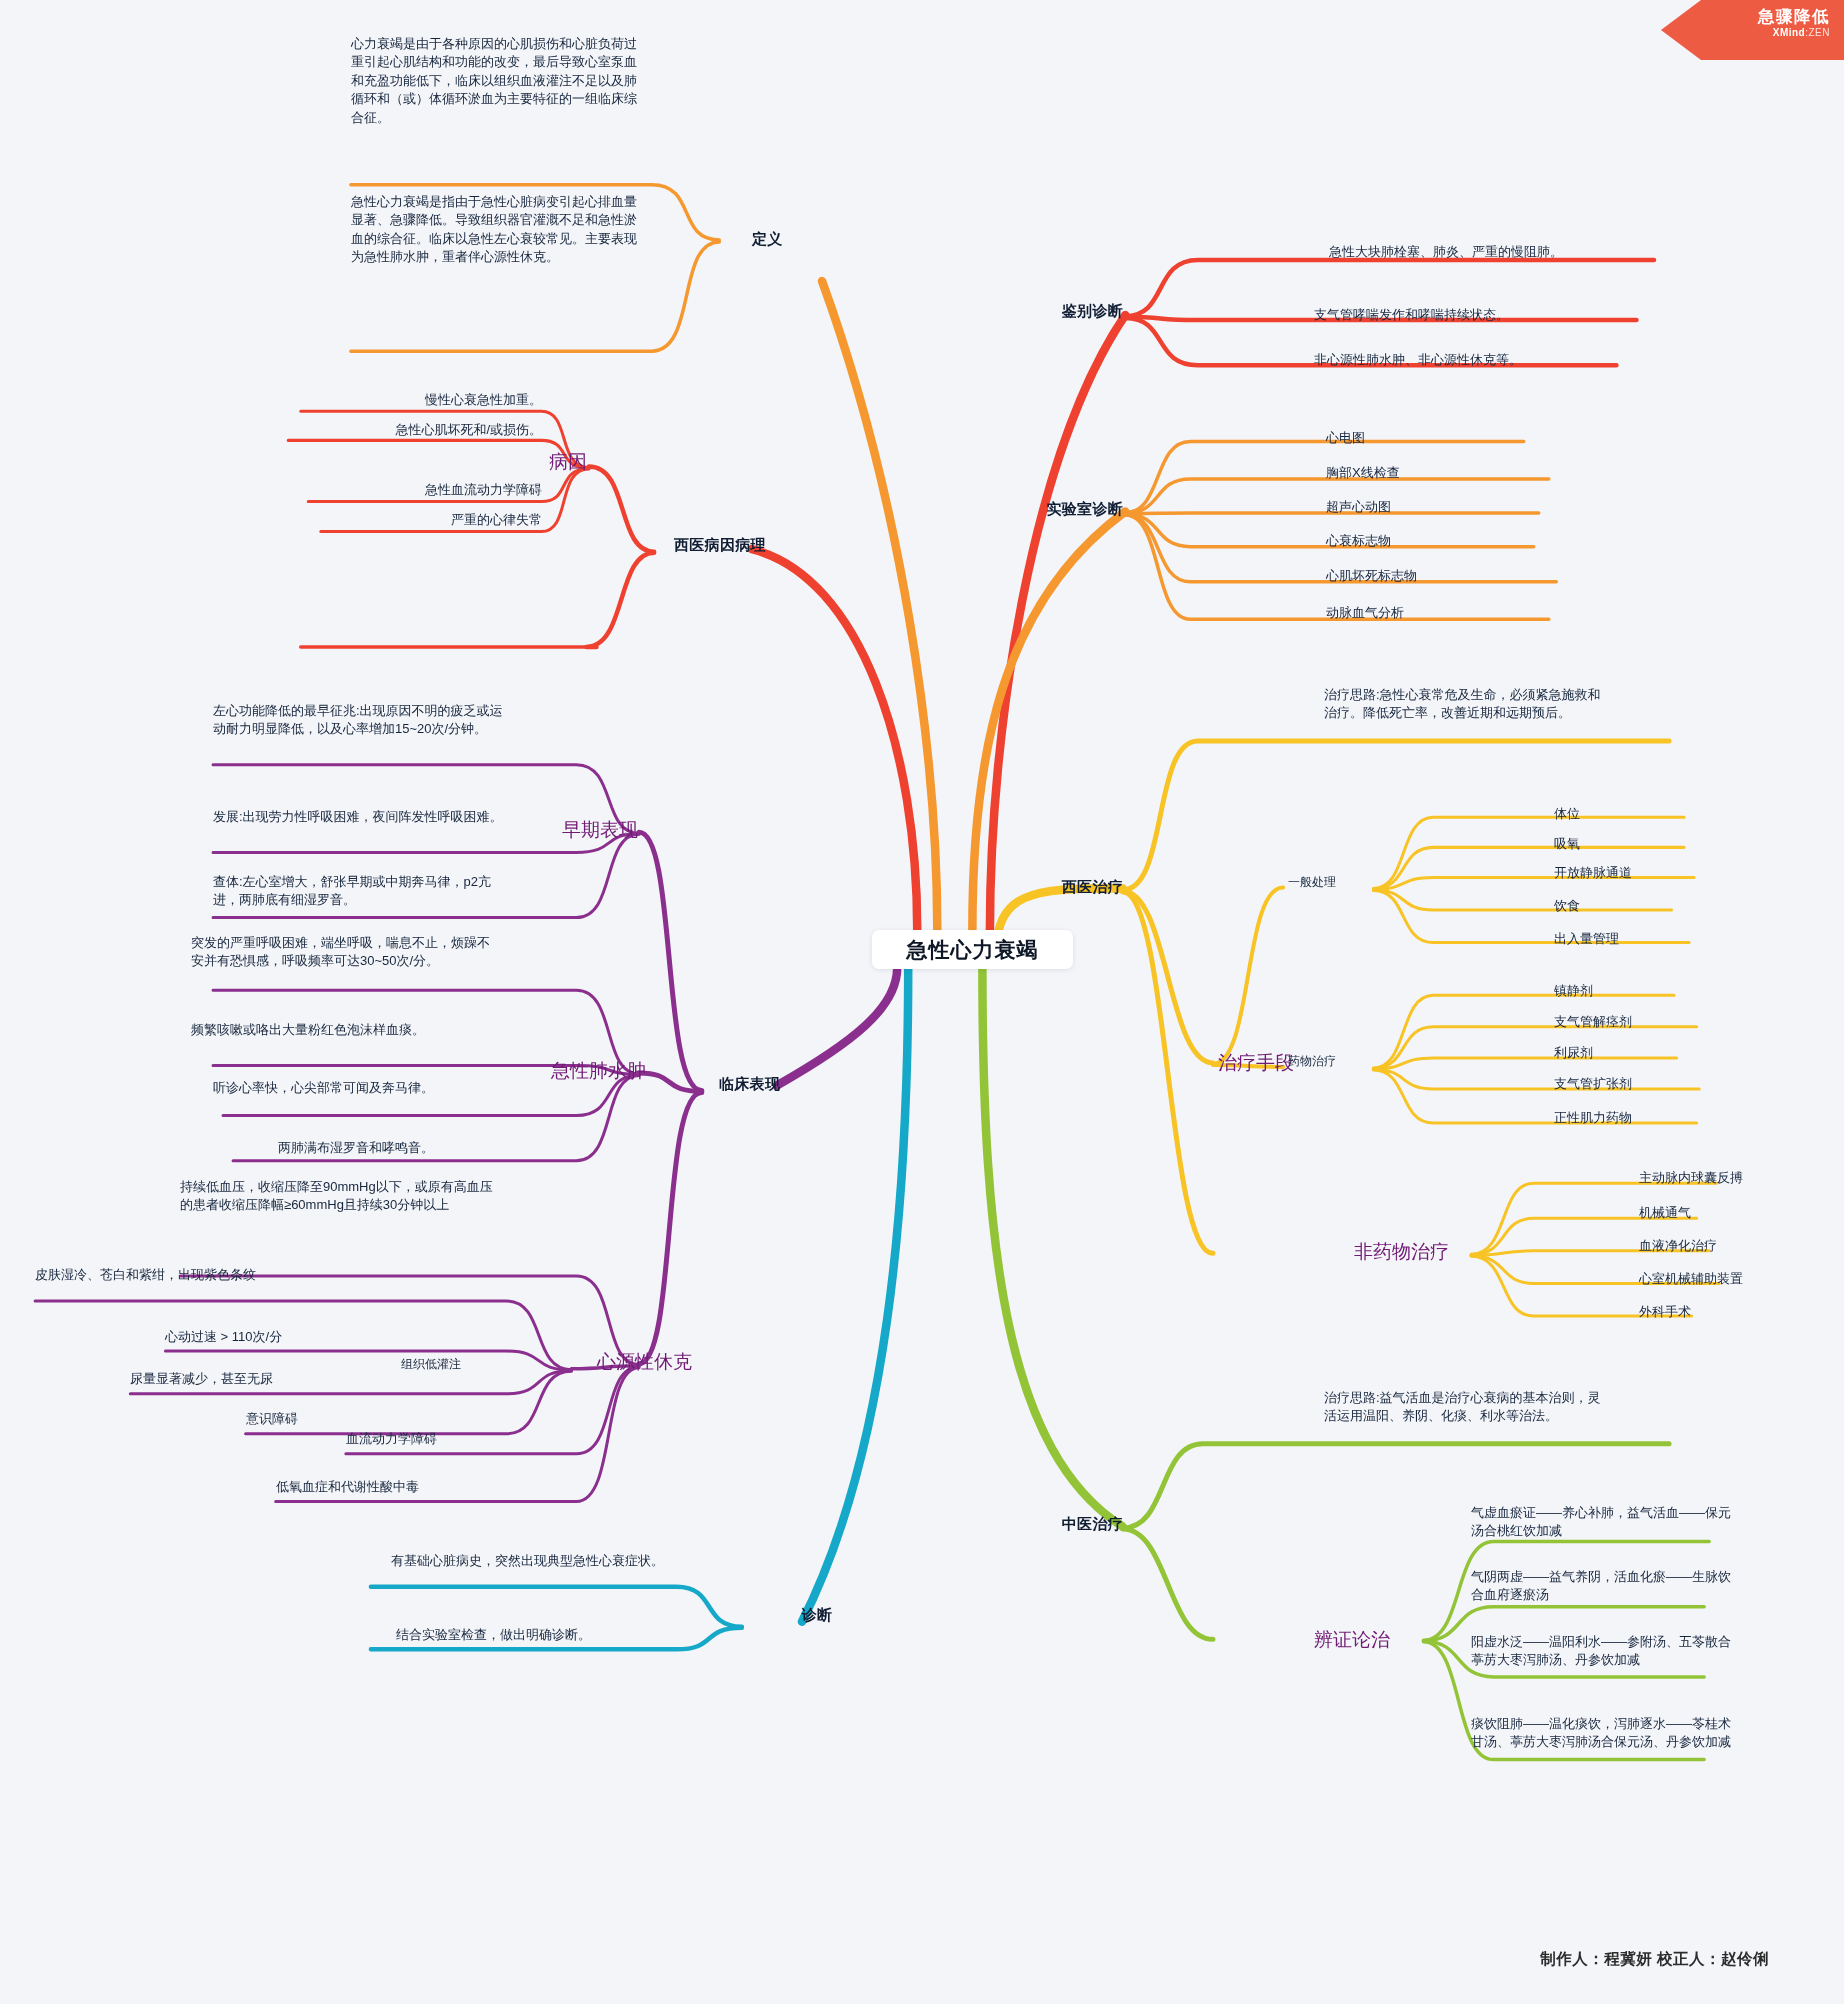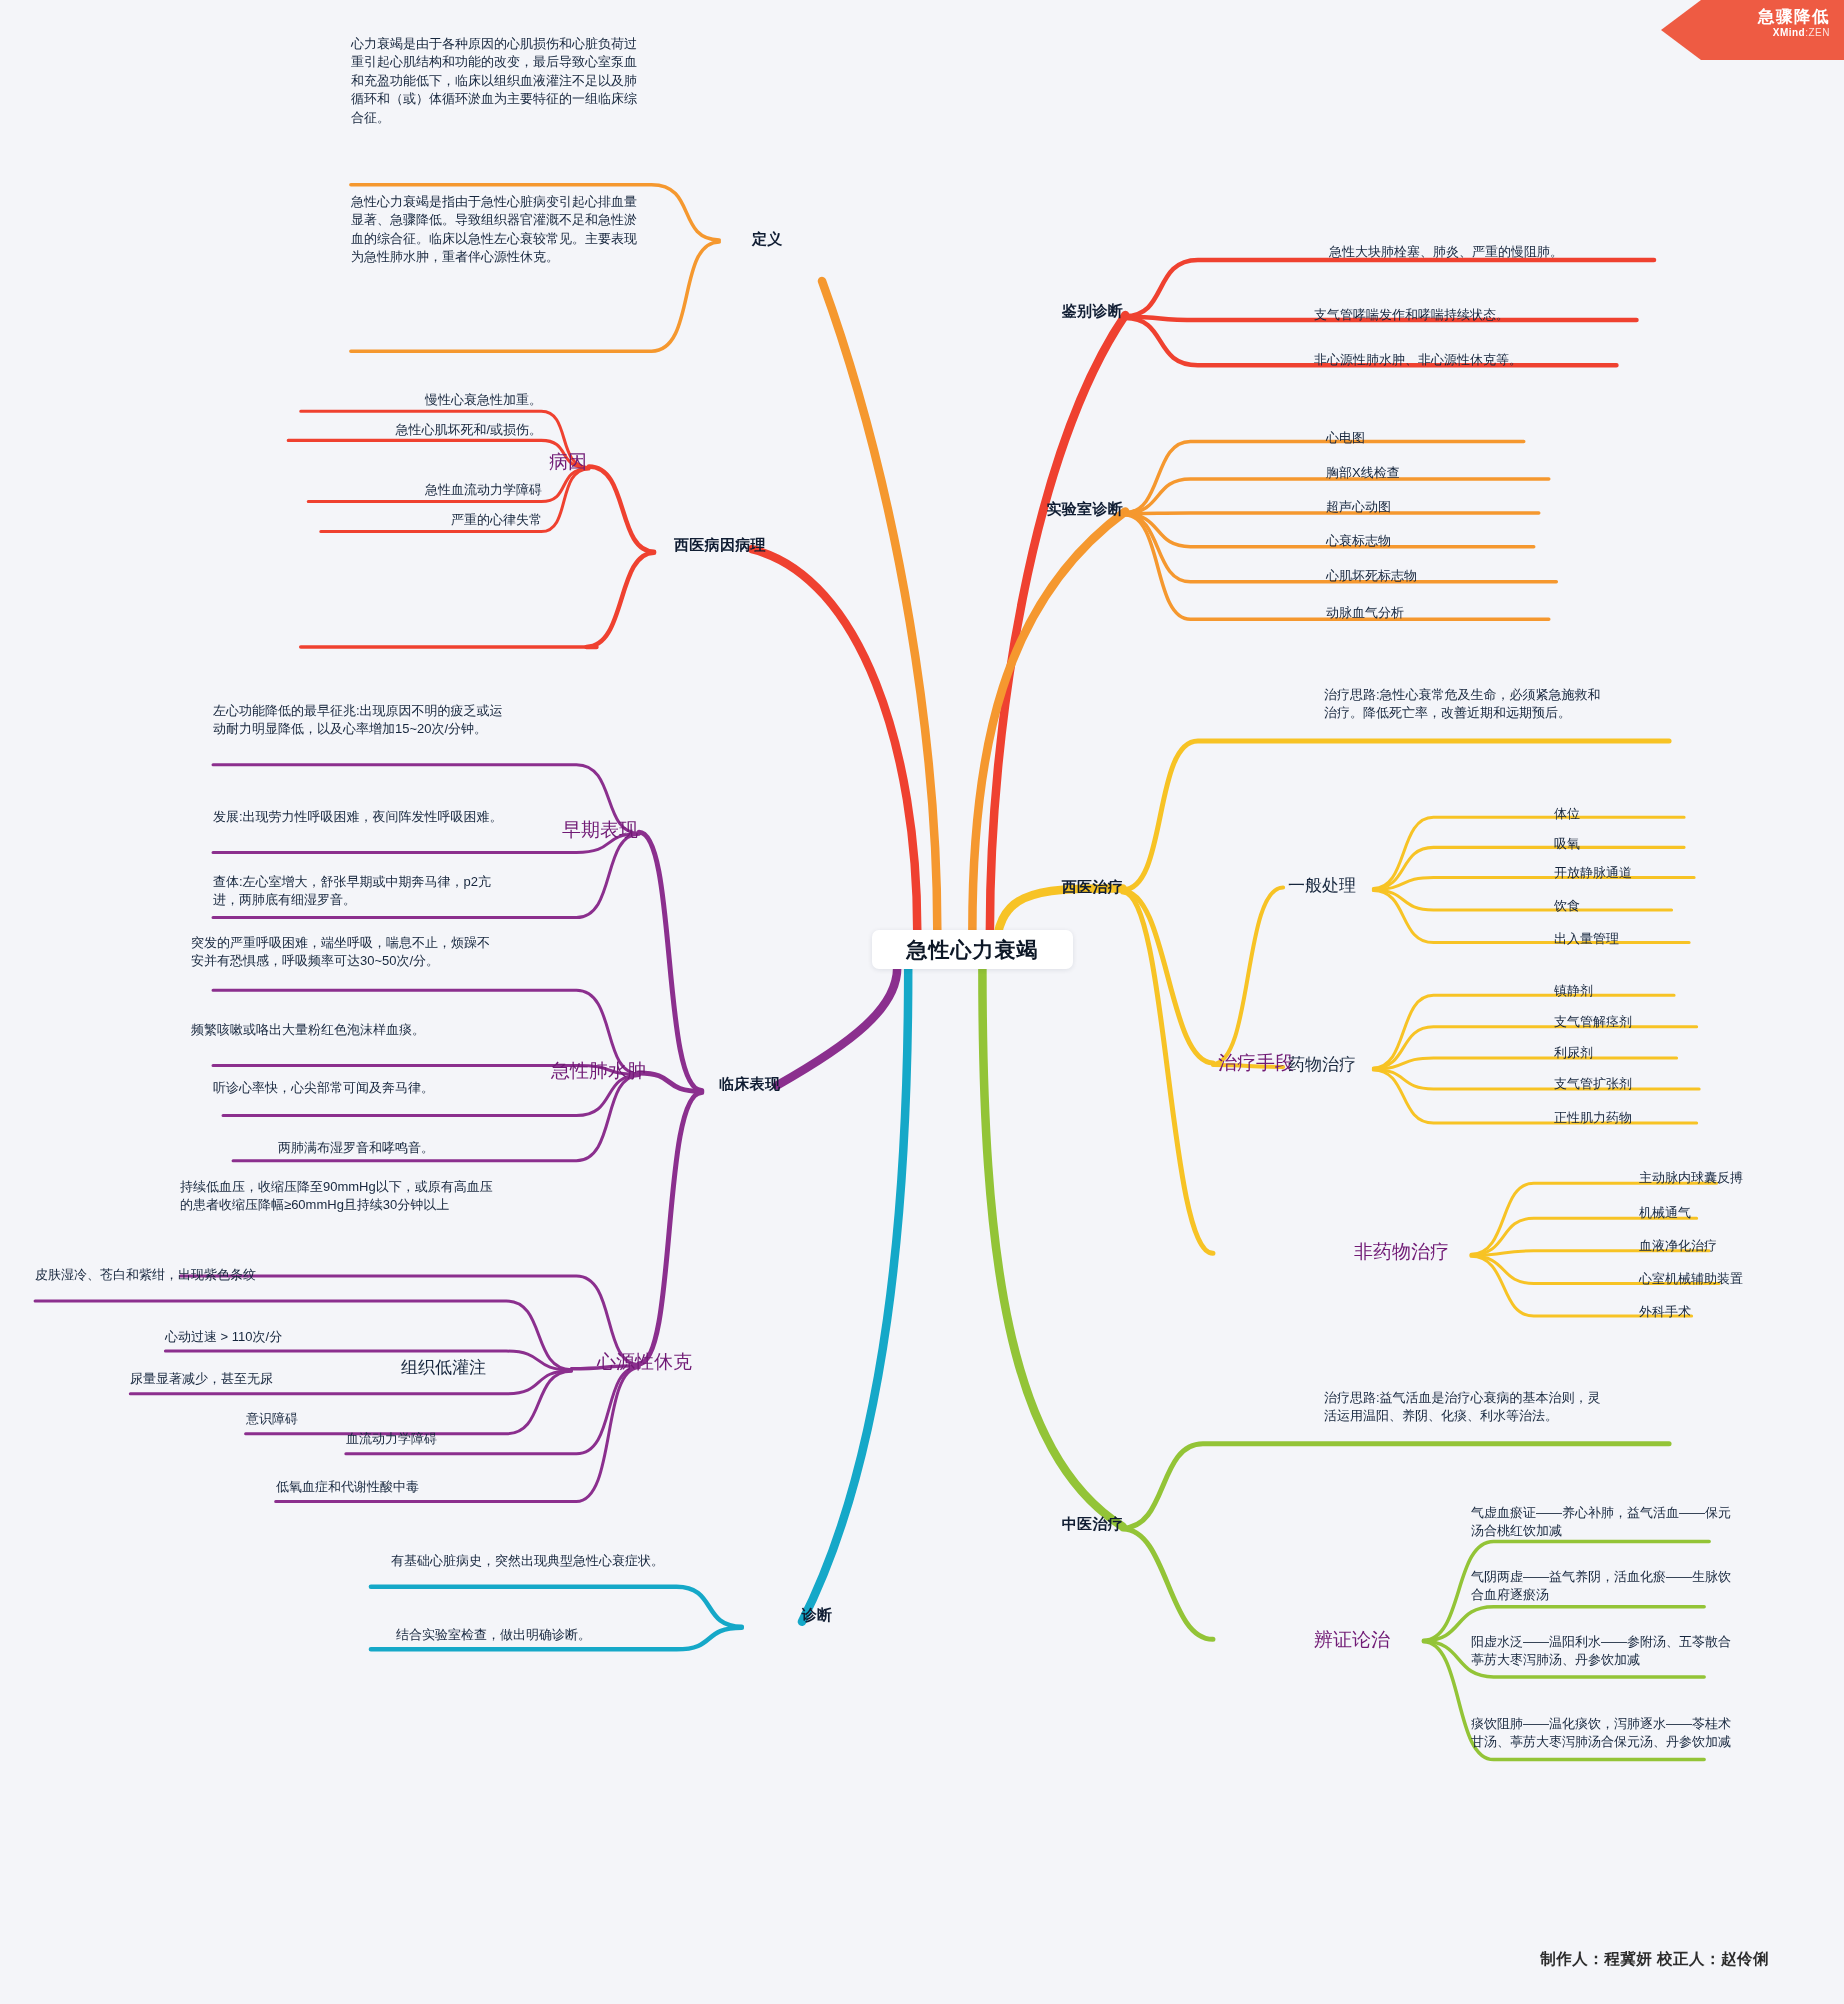--- a/index.html
+++ b/index.html
@@ -15,21 +15,21 @@
   .node{
     position:absolute;
     color:#16263d;
     line-height:1.42;
     white-space:pre-wrap;
     box-sizing:border-box;
   }
   
   .lvl1{font-size:15px;font-weight:bold;color:#101d33;letter-spacing:0.3px;}
   .lvl2{font-size:19px;color:#701a75;}
-  .lvl3{font-size:17px;color:#16263d;}
+  .lvl3{font-size:12px;color:#16263d;}
   .leaf{font-size:13px;color:#16263d;}
   .r-align{text-align:right;}
   .l-align{text-align:left;}
 
   
   #central{
     position:absolute;
     background:#ffffff;
     border-radius:7px;
     box-shadow:0 1px 5px rgba(20,30,60,.10);

